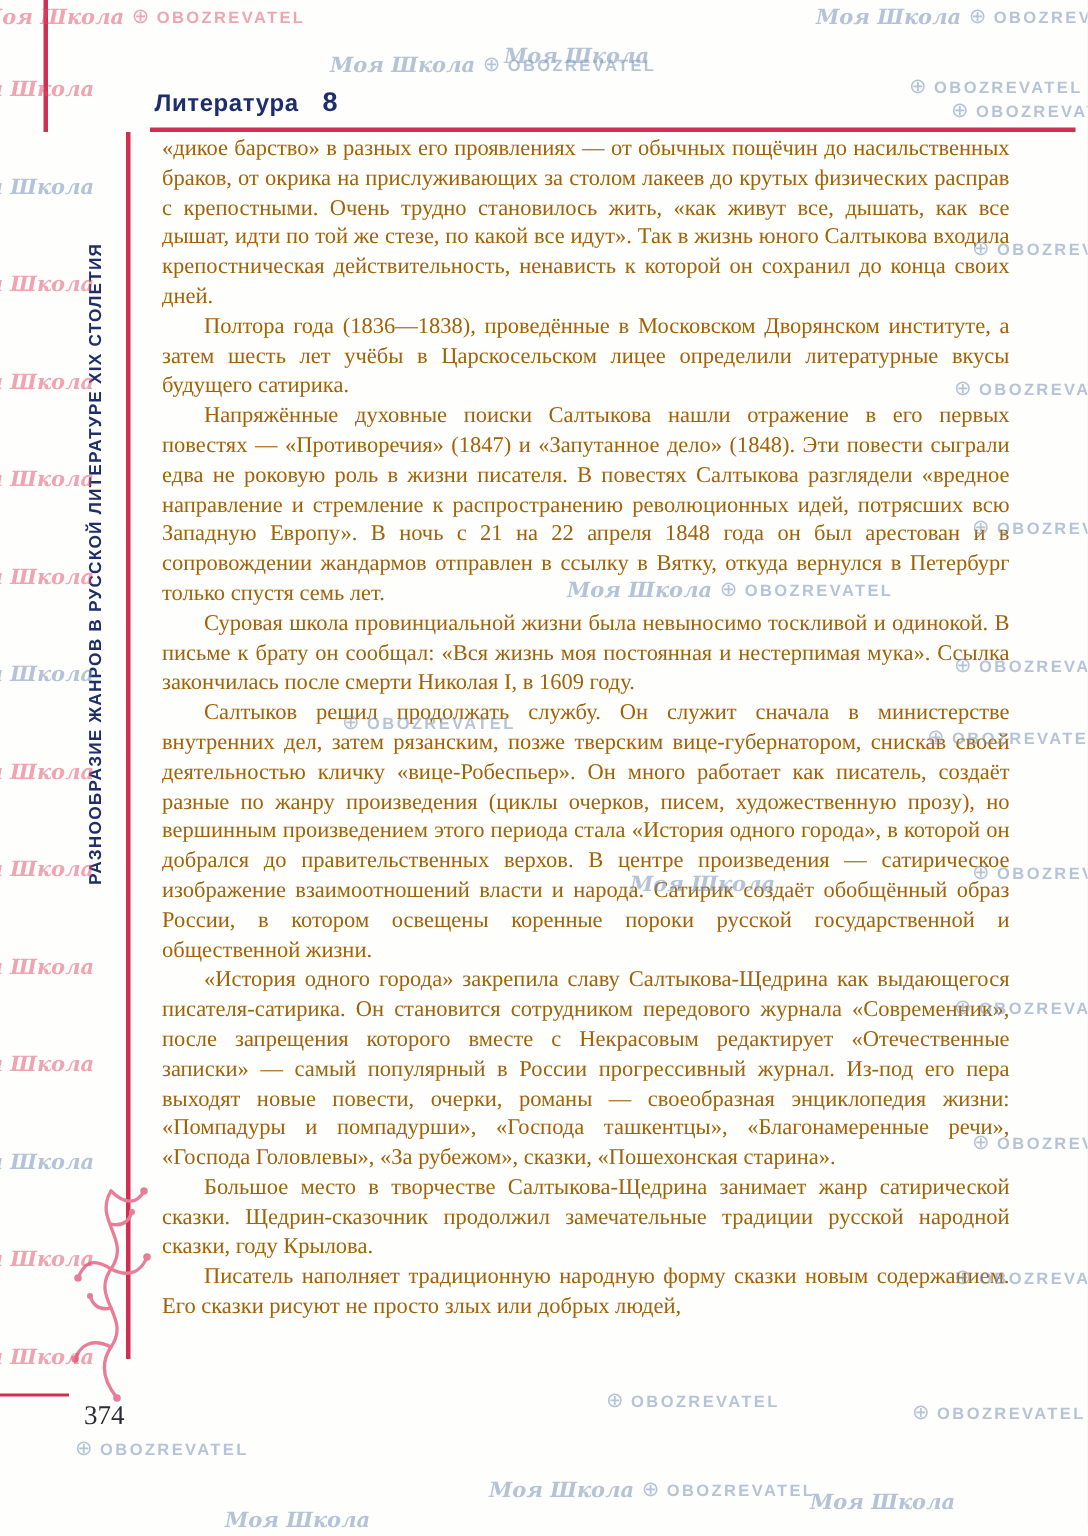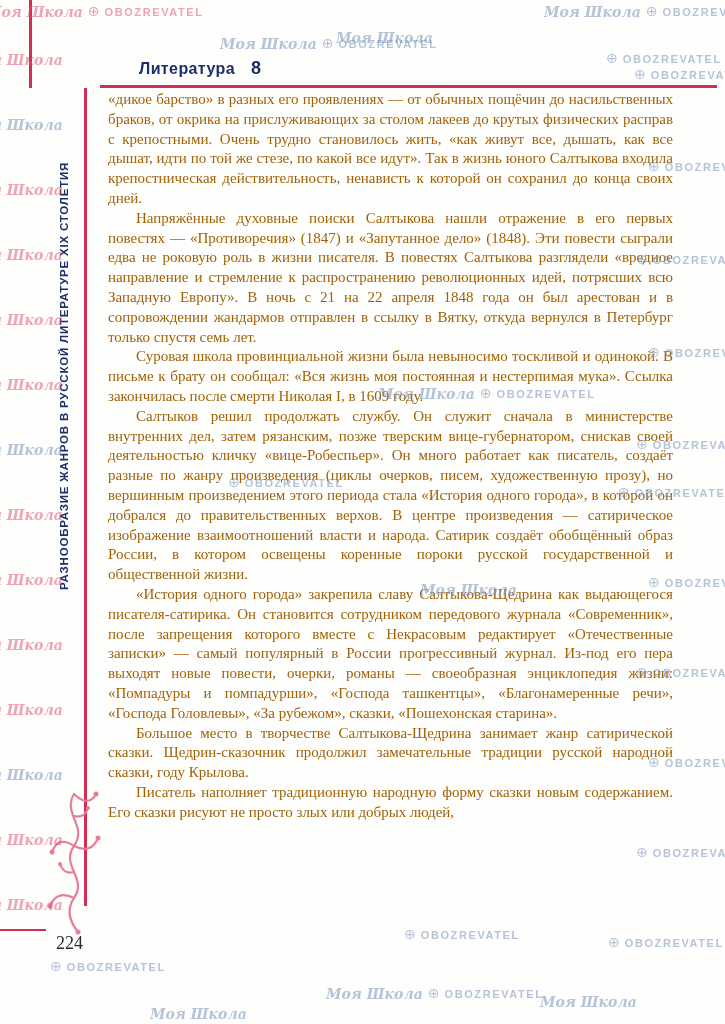--- a/index.html
+++ b/index.html
@@ -23,21 +23,20 @@
     background: var(--accent, #cf2f52);
   }
 
   
   .header {
     position: absolute; left: 103px; top: 58px;
     font-family: "Liberation Sans", sans-serif;
     font-weight: bold;
     color: var(--navy, #1e2d6b);
     z-index: 1;
-    margin-left: 36px;
   }
   .h-title { font-size: 16px; letter-spacing: 0.4px; }
   .h-grade { font-size: 18px; margin-left: 16px; }
   .header-rule {
     position: absolute; left: 100px; top: 85px;
     width: 617px; height: 3px;
     background: var(--accent, #cf2f52);
   }
 
   
@@ -121,20 +120,21 @@
   <header class="header">
     <span class="h-title">Литература</span><span class="h-grade">8</span>
   </header>
   <div class="header-rule"></div>
 
   <div class="side-line"></div>
   <div class="side-text">РАЗНООБРАЗИЕ ЖАНРОВ В РУССКОЙ ЛИТЕРАТУРЕ XIX СТОЛЕТИЯ</div>
 
   <main class="text-column">
       <p class="para">«дикое барство» в разных его проявлениях — от обычных пощёчин до насильственных браков, от окрика на прислуживающих за столом лакеев до крутых физических расправ с крепостными. Очень трудно становилось жить, «как живут все, дышать, как все дышат, идти по той же стезе, по какой все идут». Так в жизнь юного Салтыкова входила крепостническая действительность, ненависть к которой он сохранил до конца своих дней.</p>
+      <p class="para indent">Полтора года (1836—1838), проведённые в Московском Дворянском институте, а затем шесть лет учёбы в Царскосельском лицее определили литературные вкусы будущего сатирика.</p>
       <p class="para indent">Напряжённые духовные поиски Салтыкова нашли отражение в его первых повестях — «Противоречия» (1847) и «Запутанное дело» (1848). Эти повести сыграли едва не роковую роль в жизни писателя. В повестях Салтыкова разглядели «вредное направление и стремление к распространению революционных идей, потрясших всю Западную Европу». В ночь с 21 на 22 апреля 1848 года он был арестован и в сопровождении жандармов отправлен в ссылку в Вятку, откуда вернулся в Петербург только спустя семь лет.</p>
       <p class="para indent">Суровая школа провинциальной жизни была невыносимо тоскливой и одинокой. В письме к брату он сообщал: «Вся жизнь моя постоянная и нестерпимая мука». Ссылка закончилась после смерти Николая I, в 1609 году.</p>
       <p class="para indent">Салтыков решил продолжать службу. Он служит сначала в министерстве внутренних дел, затем рязанским, позже тверским вице-губернатором, снискав своей деятельностью кличку «вице-Робеспьер». Он много работает как писатель, создаёт разные по жанру произведения (циклы очерков, писем, художественную прозу), но вершинным произведением этого периода стала «История одного города», в которой он добрался до правительственных верхов. В центре произведения — сатирическое изображение взаимоотношений власти и народа. Сатирик создаёт обобщённый образ России, в котором освещены коренные пороки русской государственной и общественной жизни.</p>
       <p class="para indent">«История одного города» закрепила славу Салтыкова-Щедрина как выдающегося писателя-сатирика. Он становится сотрудником передового журнала «Современник», после запрещения которого вместе с Некрасовым редактирует «Отечественные записки» — самый популярный в России прогрессивный журнал. Из-под его пера выходят новые повести, очерки, романы — своеобразная энциклопедия жизни: «Помпадуры и помпадурши», «Господа ташкентцы», «Благонамеренные речи», «Господа Головлевы», «За рубежом», сказки, «Пошехонская старина».</p>
       <p class="para indent">Большое место в творчестве Салтыкова-Щедрина занимает жанр сатирической сказки. Щедрин-сказочник продолжил замечательные традиции русской народной сказки, году Крылова.</p>
       <p class="para indent">Писатель наполняет традиционную народную форму сказки новым содержанием. Его сказки рисуют не просто злых или добрых людей,</p>
     </main>
 
   <svg class="ornament" width="60" height="150" viewBox="0 0 60 150" aria-hidden="true">
     <g fill="none" stroke="#e87d97" stroke-width="2.2" stroke-linecap="round">
@@ -151,21 +151,21 @@
       <circle cx="8" cy="66" r="2.5"></circle>
       <circle cx="54" cy="52" r="2.5"></circle>
       <circle cx="6" cy="120" r="2.5"></circle>
       <circle cx="34" cy="146" r="2.5"></circle>
       <circle cx="44" cy="22" r="2"></circle>
       <circle cx="16" cy="78" r="2"></circle>
     </g>
   </svg>
 
   <div class="pn-rule"></div>
-  <div class="page-number">224</div>
+  <div class="page-number">374</div>
 
   <div class="wm-layer">
       <div class="wm red" style="left: -14px; top: 4px;">
         <span class="wm-script">Моя Школа</span>
         <span class="wm-logo">⊕</span>
         <span class="wm-caps">OBOZREVATEL</span>
       </div>
       <div class="wm blue" style="left: 220px; top: 36px;">
         <span class="wm-script">Моя Школа</span>
         <span class="wm-logo">⊕</span>

